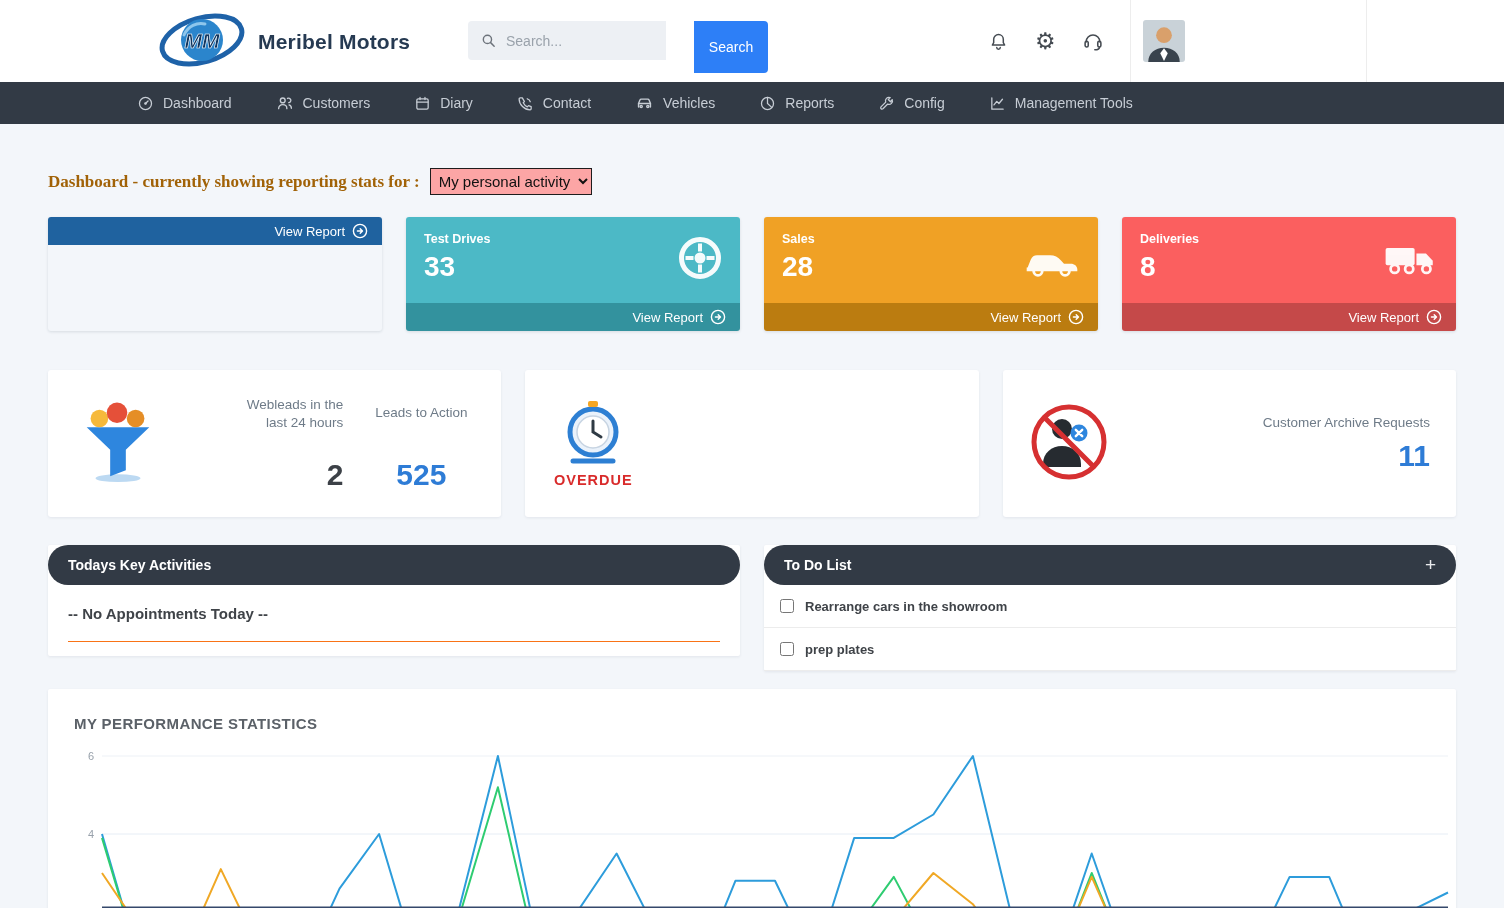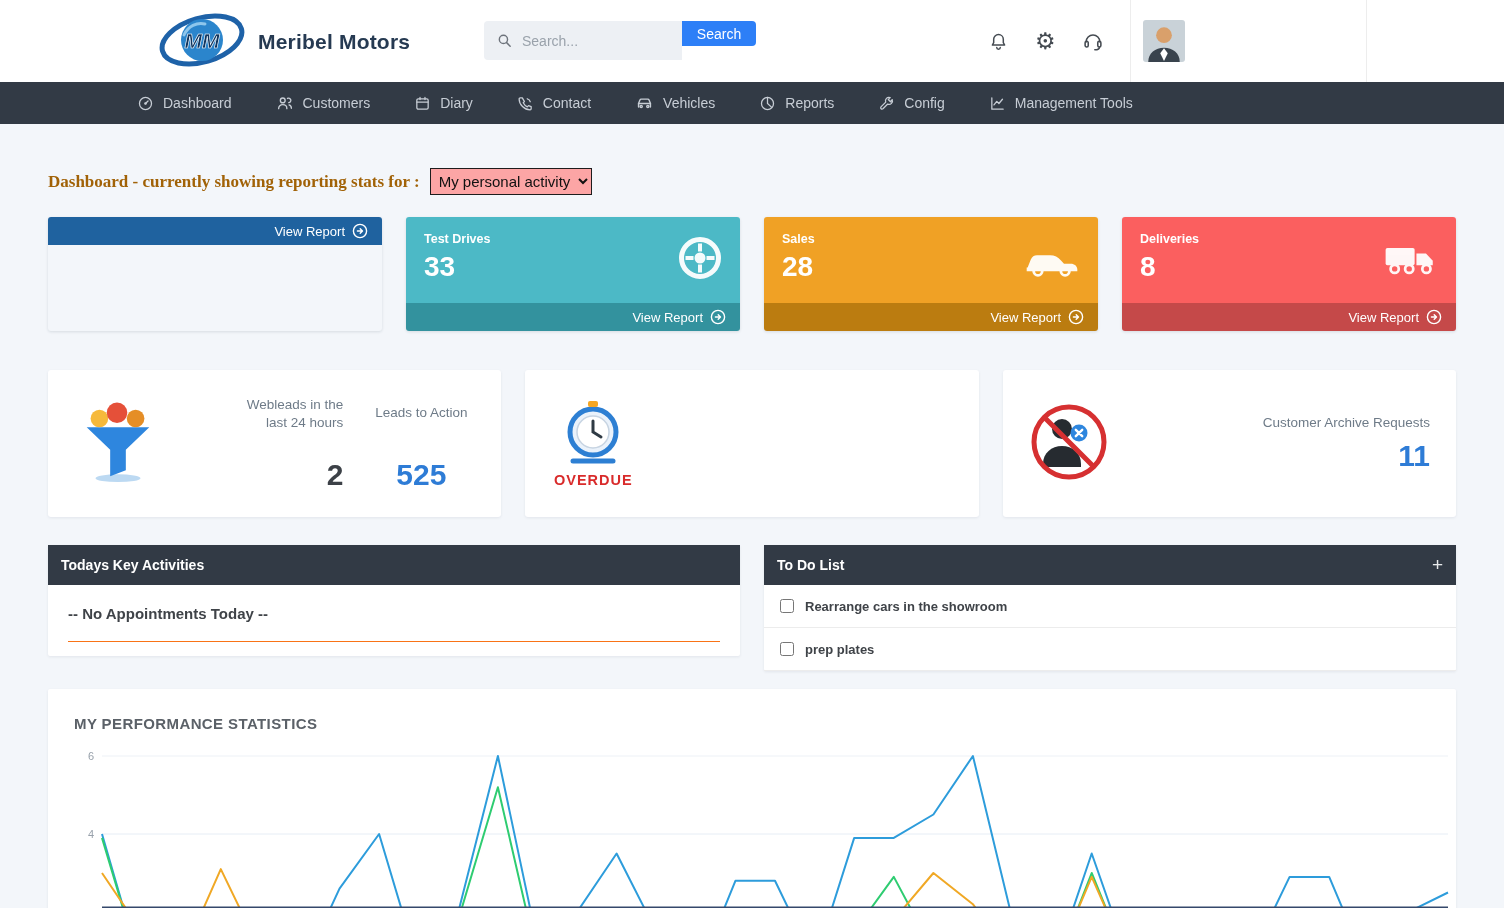--- a/index.html
+++ b/index.html
@@ -4,28 +4,28 @@
 <style>
   * { margin:0; padding:0; box-sizing:border-box; }
   html,body { width:1504px; height:908px; overflow:hidden; }
   body { font-family:"Liberation Sans", sans-serif; background:#f3f6fa; position:relative; }
 
   
   .topbar { position:relative; height:82px; background:#fff; }
   .logo-group { position:absolute; left:158px; top:10px; display:flex; align-items:center; gap:12px; cursor:pointer; }
   .brand-name { font-size:21px; font-weight:700; color:#263a52; letter-spacing:.2px; }
 
-  .search-group { position:absolute; left:484px; top:21px; display:flex; }
+  .search-group { position:absolute; left:468px; top:21px; display:flex; }
   .search-box { position:relative; }
   .search-box input { width:198px; height:39px; border:none; background:#edf0f4; border-radius:4px 0 0 4px;
       padding:0 10px 0 38px; font-size:14px; color:#444; outline:none; font-family:inherit; }
   .search-box input::placeholder { color:#9aa2ab; }
   .search-box .mag { position:absolute; left:12px; top:11px; }
-  .search-btn { width:74px; height:25px; background:#2d7ff7; color:#fff; border:none; border-radius:0 4px 4px 0;
-      font-size:14px; cursor:pointer; font-family:inherit; }
+  .search-btn { width:74px; height:52px; background:#2d7ff7; color:#fff; border:none; border-radius:0 4px 4px 0;
+      font-size:14px; cursor:pointer; font-family:inherit;margin-left:28px; }
 
   .top-icons { position:absolute; left:988px; top:0; height:82px; display:flex; align-items:center; gap:26px; }
   .top-icon { color:#454b52; cursor:pointer; display:flex; align-items:center; }
   .gear-glyph { font-size:23px; line-height:1; color:#454b52; }
 
   .profile { position:absolute; left:1130px; top:0; width:237px; height:82px; border-left:1px solid #ededed;
       border-right:1px solid #ededed; display:flex; align-items:center; padding:0 12px; gap:12px; cursor:pointer; background:#fff; }
   .profile-name { font-size:14.5px; font-weight:700; color:#34393f; }
   .profile-role { font-size:11.5px; color:#8a8f96; margin-top:5px; }
   .avatar { width:42px; height:42px; border-radius:3px; overflow:hidden; flex:0 0 auto; }
@@ -66,21 +66,21 @@
   .webleads-colB .big-num { margin-top:auto; }
   .overdue-col { margin-left:auto; text-align:right; }
   .overdue-col .big-num { margin-top:6px; }
   .trend { color:#27c281; font-size:13.5px; margin-top:8px; }
   .overdue-caption { color:#d92b2b; font-weight:800; font-size:14.5px; letter-spacing:1px; text-align:center; margin-top:2px; }
 
   
   .panels-row { margin-top:28px; display:grid; grid-template-columns:1fr 1fr; gap:24px; align-items:start; }
   .panel { background:#fff; border-radius:2px; box-shadow:0 1px 3px rgba(20,40,60,.08); }
   .panel-header { height:40px; background:#323a45; color:#fff; font-size:14px; font-weight:700;
-      display:flex; align-items:center; padding:0 13px; }
+      display:flex; align-items:center; padding:0 20px;border-radius:20px; }
   .panel-plus { margin-left:auto; font-size:19px; font-weight:400; color:#e8eaec; cursor:pointer; }
   .activities-body { padding:20px 20px 14px; }
   .no-appointments { font-size:15px; font-weight:700; color:#3f4348; padding-bottom:19px; border-bottom:1px solid #f97316; }
   .todo-item { height:43px; display:flex; align-items:center; padding:0 16px; border-bottom:1px solid #ececec; }
   .todo-item input { width:14px; height:14px; cursor:pointer; }
   .todo-label { font-size:13px; font-weight:700; color:#3f4348; margin-left:11px; }
 
   
   .perf-panel { margin-top:18px; background:#fff; border-radius:2px; box-shadow:0 1px 3px rgba(20,40,60,.08);
       padding:26px 0 0 26px; height:420px; }

